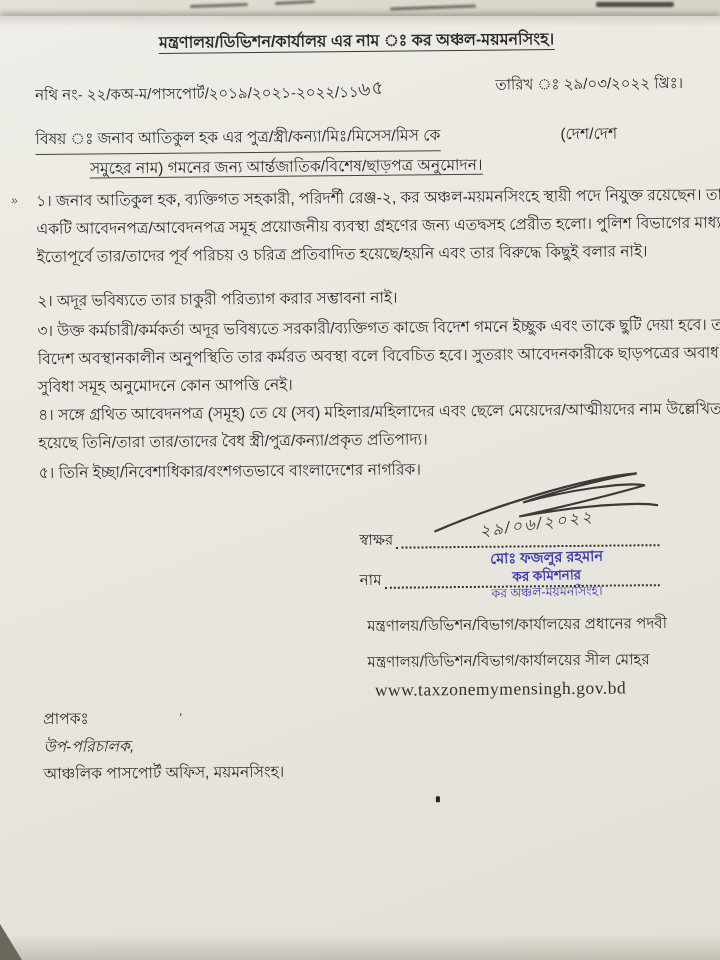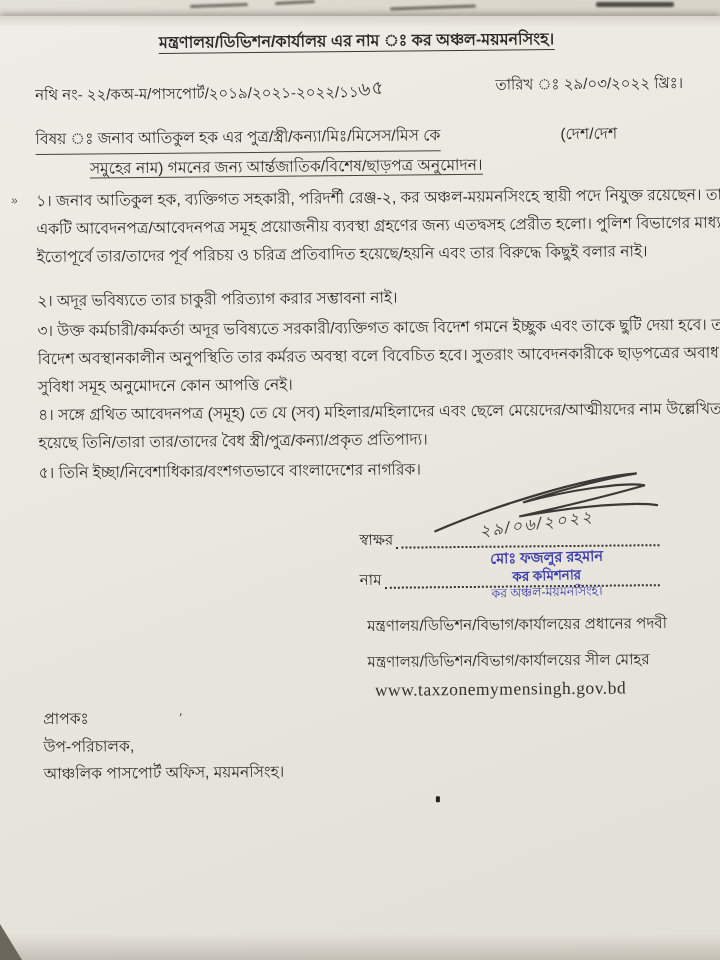--- a/index.html
+++ b/index.html
@@ -50,21 +50,21 @@
   .stamp-title{left:420px;top:551px;width:250px;font-size:13.5px;font-weight:bold;}
   .stamp-office{left:420px;top:569px;width:250px;font-size:12.5px;}
   .caption{font-size:15px;}
   .desig{left:365px;top:598px;}
   .seal{left:365px;top:634px;}
   .website{left:372px;top:664px;font-family:"Liberation Serif","DejaVu Serif",serif;
            font-size:17.5px;color:#33322f;letter-spacing:.5px;}
   
   .rcpt{font-size:15.5px;}
   .r1{left:40px;top:688px;}
-  .r2{left:40px;top:716px;}
+  .r2{left:40px;top:716px;font-style:italic;}
   .r3{left:40px;top:743px;}
   .apos{left:175px;top:692px;font-size:14px;color:#4c4a44;transform:rotate(15deg);}
   .inkdot{left:432px;top:781px;width:4px;height:6px;background:#23221f;border-radius:1px;}
   
   .corner{position:absolute;left:0;bottom:0;width:22px;height:36px;
           background:#6b675c;clip-path:polygon(0 0,0 100%,100% 100%);}
   .bshade{position:absolute;left:0;bottom:0;width:720px;height:26px;
           background:linear-gradient(0deg,rgba(110,104,92,.28),rgba(110,104,92,0));}
 </style>
 </head>

